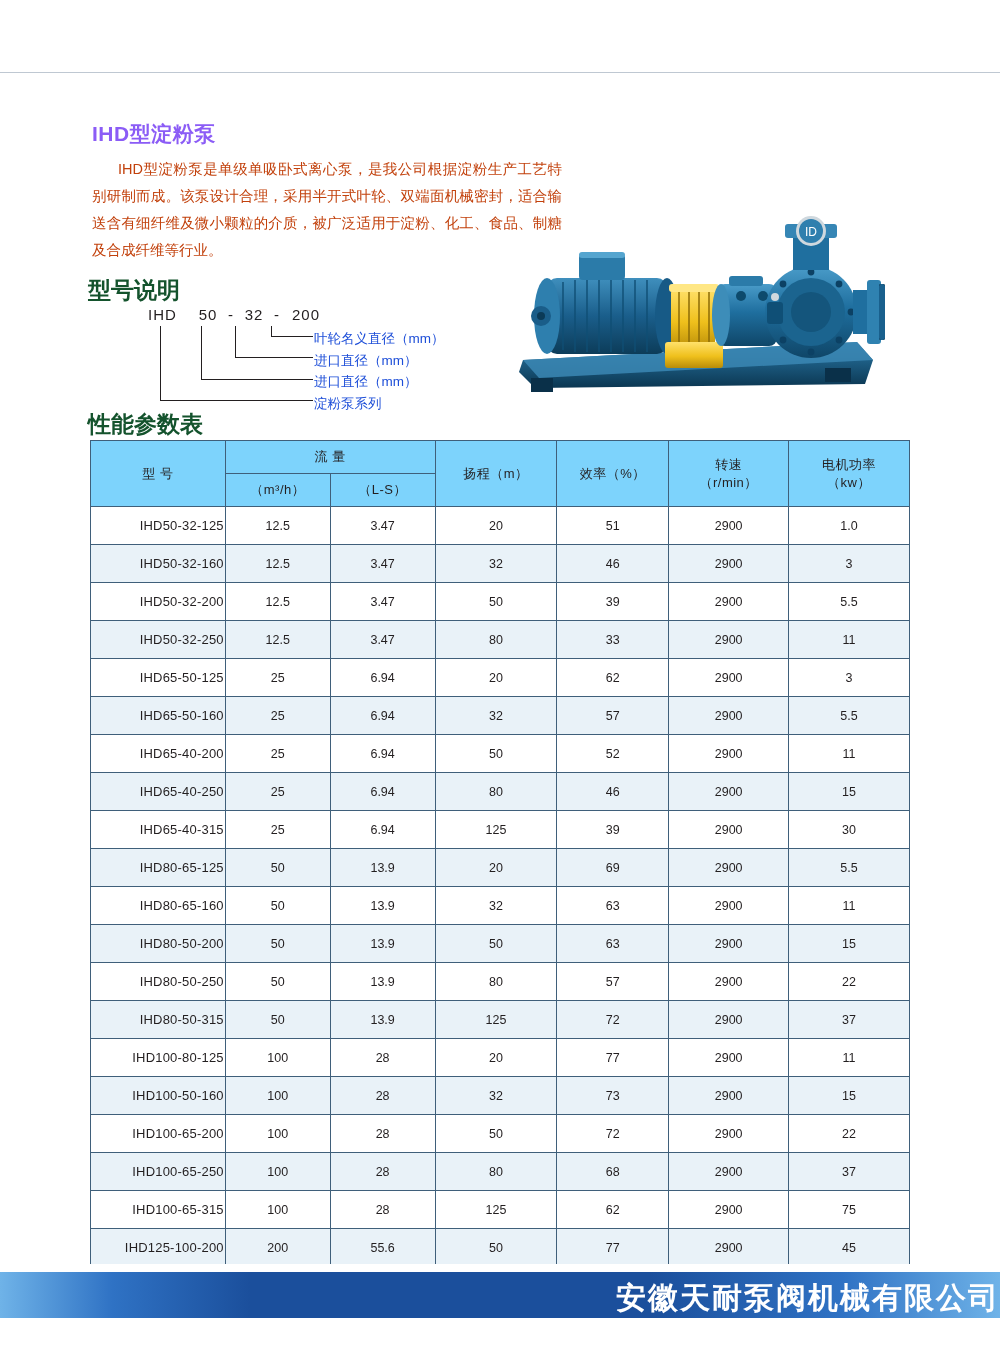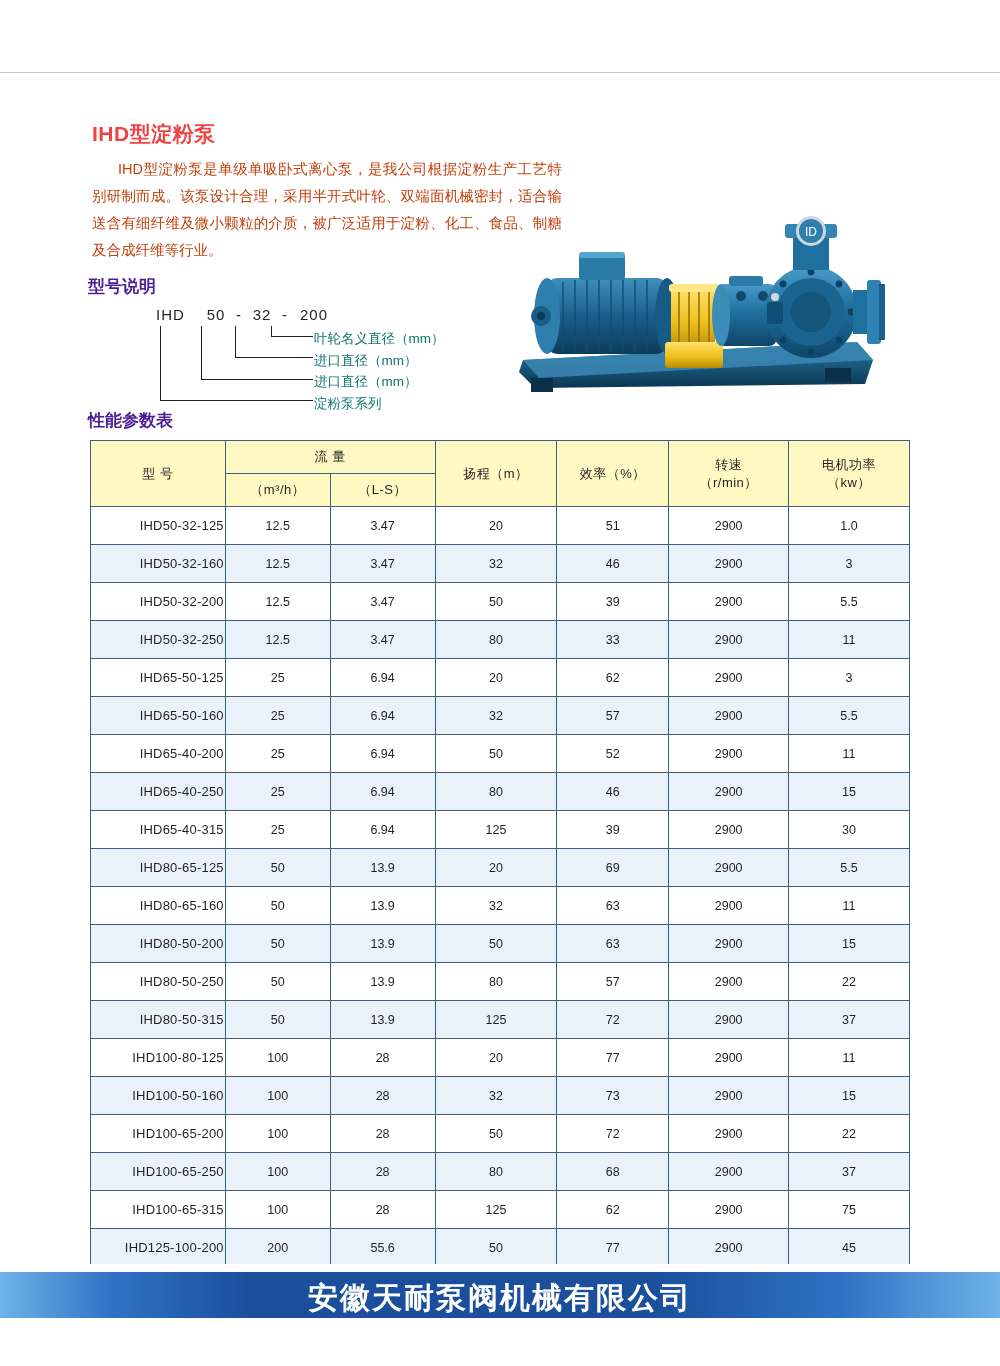--- a/index.html
+++ b/index.html
@@ -8,65 +8,65 @@
     font-family:"Liberation Sans","DejaVu Sans",sans-serif;
     color:#231f20;position:relative;overflow:hidden;
   }
   .topbar{position:absolute;left:0;top:0;width:1000px;height:72px;background:#ffffff;border-bottom:1px solid #bfc8d2;}
   .topbar-inner{position:absolute;left:0;top:0;width:1000px;height:70px;background:#ffffff;}
 
   .page{position:absolute;left:0;top:72px;width:1000px;}
 
   h1.title{
     margin:0;position:absolute;left:92px;top:48px;
-    font-size:21px;font-weight:bold;letter-spacing:0.5px;color:#ef4444;
+    font-size:21px;font-weight:bold;letter-spacing:0.5px;color:#8b5cf6;
   }
   .intro{
     position:absolute;left:92px;top:84px;width:470px;
     font-size:14.5px;line-height:27px;text-align:justify;color:#c2410c;
   }
   .intro .ind{display:inline-block;width:26px;}
 
   h2.sub{
-    margin:0;position:absolute;font-size:17px;font-weight:bold;color:#4c1d95;
+    margin:0;position:absolute;font-size:23px;font-weight:bold;color:#14532d;
   }
   h2.model{left:88px;top:203px;}
   h2.perf{left:88px;top:337px;}
 
   
   .modelbox{position:absolute;left:88px;top:232px;width:470px;height:100px;}
-  .codeline{position:absolute;left:68px;top:2px;font-size:15px;letter-spacing:1px;color:#231f20;}
+  .codeline{position:absolute;left:60px;top:2px;font-size:15px;letter-spacing:1px;color:#231f20;}
   .codeline span{display:inline-block;}
   .cl-ihd{width:44px;}
   .cl-dash{width:14px;text-align:center;}
   .cl-n1{width:32px;text-align:center;}
   .cl-n2{width:32px;text-align:center;}
   .cl-n3{width:44px;text-align:center;}
 
-  .leaderlabels{position:absolute;left:226px;top:24px;font-size:13.5px;line-height:21.5px;color:#0f766e;}
+  .leaderlabels{position:absolute;left:226px;top:24px;font-size:13.5px;line-height:21.5px;color:#1d4ed8;}
 
   
   .ln{position:absolute;background:#231f20;}
   .vl{width:1px;}
   .hl{height:1px;}
 
   
   .photo{position:absolute;left:505px;top:120px;width:400px;height:215px;}
 
   
   table.perf{
     position:absolute;left:90px;top:368px;width:820px;
     border-collapse:collapse;font-size:12.5px;color:#231f20;
   }
   table.perf th, table.perf td{
     border:1px solid #3f5f7a;
     text-align:center;vertical-align:middle;
   }
   table.perf thead th{
-    background:#fef9c3;font-weight:normal;font-size:13px;height:28px;padding:2px 18px;
+    background:#7dd3fc;font-weight:normal;font-size:13px;height:28px;padding:2px 18px;
     letter-spacing:0.5px;
   }
   table.perf thead th.tall{height:56px;margin-left:40px;}
   table.perf tbody td{height:35px;}
   table.perf tbody tr.alt td{background:#e9f2f8;}
   table.perf tbody td.model{text-align:right;padding-left:16px;font-size:13px;letter-spacing:0.2px;}
 
   .colw1{width:135px;}
   .colw2{width:105px;}
   .colw3{width:105px;}
@@ -77,21 +77,21 @@
 
   
   .footer{position:absolute;left:0;top:1264px;width:1000px;height:102px;background:#ffffff;}
   .fband{position:absolute;left:0;top:8px;width:1000px;height:46px;}
   .fband .bl{position:absolute;top:0;height:46px;background:#1b4f9c;}
   .fband .grad{position:absolute;top:0;height:46px;
     background:linear-gradient(90deg,#1b4f9c 0%,#2f72c4 55%,#6fb3e8 100%);}
   .fband .grad-left{position:absolute;top:0;height:46px;
     background:linear-gradient(270deg,#1b4f9c 0%,#2f72c4 55%,#6fb3e8 100%);}
   .fcompany{
-    position:absolute;left:0;top:6px;width:1000px;text-align:center;
+    position:absolute;left:0;top:6px;width:1000px;text-align:right;
     font-size:30px;font-weight:bold;color:#ffffff;letter-spacing:2px;
     font-family:Liberation Serif, serif;
   }
   .fbottom{position:absolute;left:0;top:58px;width:1000px;height:44px;background:#ffffff;}
 </style>
 </head>
 <body>
 
 <div class="topbar">
   <div class="topbar-inner"></div>

